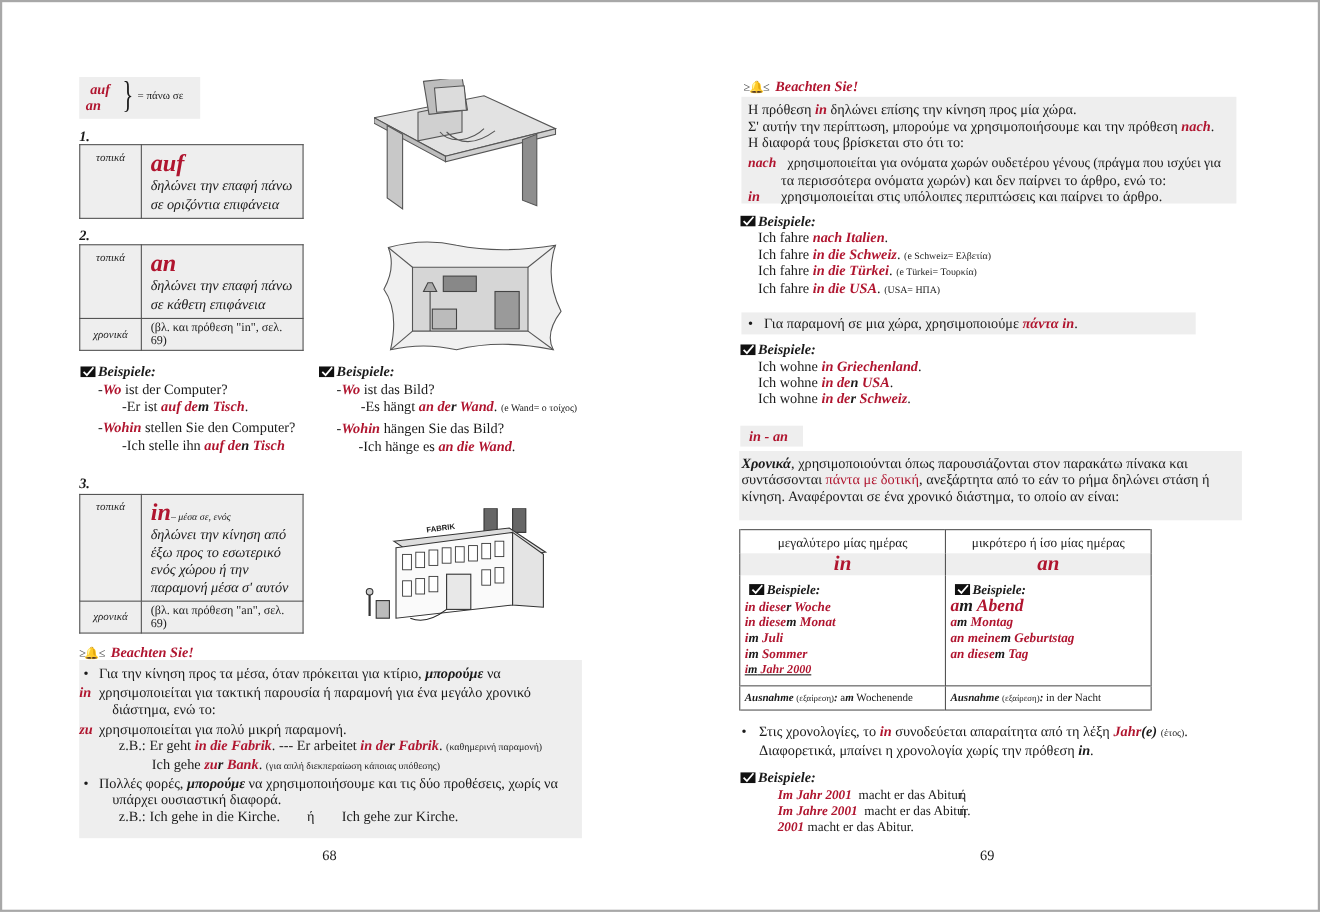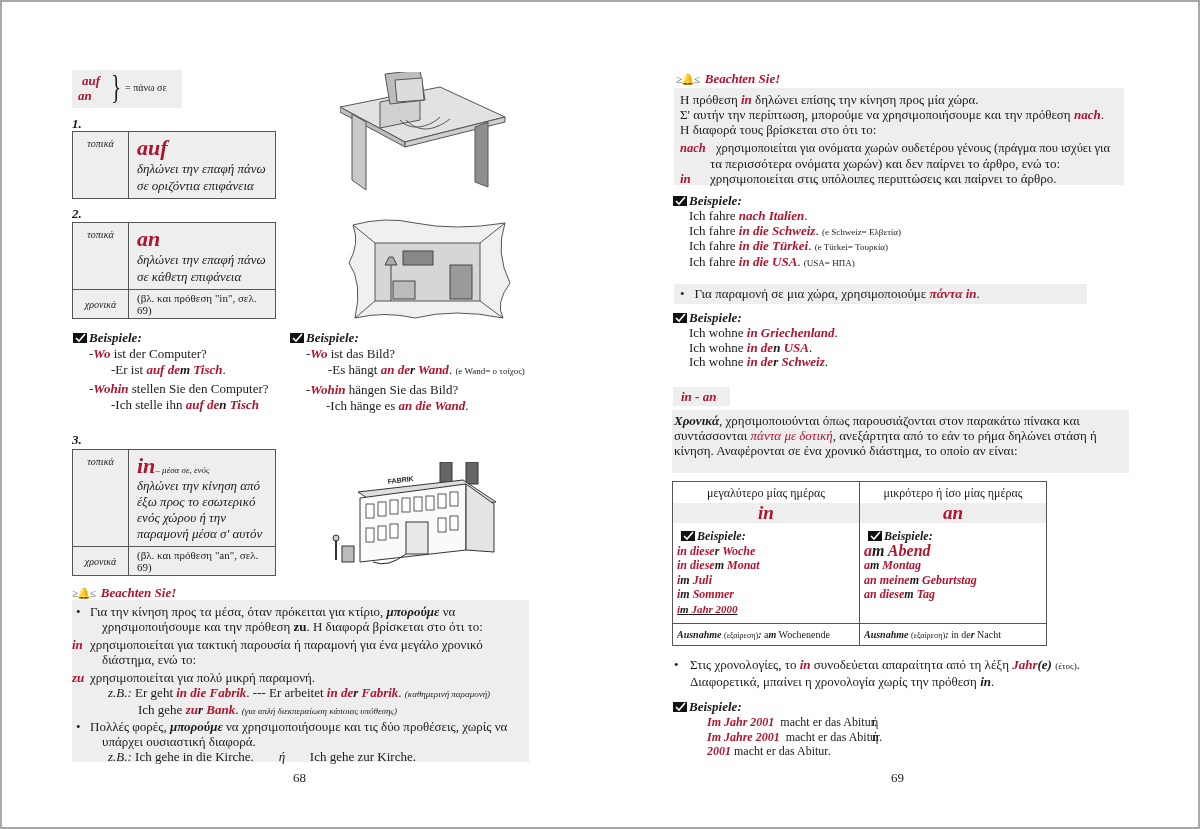--- a/index.html
+++ b/index.html
@@ -1,21 +1,21 @@
 <!DOCTYPE html>
 <html><head>
 <meta charset="utf-8">
 <style>
   * { box-sizing: border-box; margin: 0; padding: 0; }
   html, body { width: 1200px; height: 829px; background: #ffffff; overflow: hidden; }
   body { font-family: "Liberation Serif", "DejaVu Serif", serif; color: #1a1a1a; position: relative; }
   .frame { position: absolute; left: 0; top: 0; width: 1200px; height: 829px; border: 2px solid #a8a8a8; border-top-width: 2px; }
   .red { color: #b0152f; }
   .bi { font-weight: bold; font-style: italic; }
-  .it { font-style: italic; }
+  .it { }
   .b { font-weight: bold; }
   .small { font-size: 9px; }
   .abs { position: absolute; }
   .gray-box { background: #eeeeee; }
   .t13 { font-size: 13px; line-height: 15px; }
 
   
   .ptable { position: absolute; border: 1px solid #555; background: #eeeeee; border-collapse: collapse; }
   .ptable td { border: 1px solid #555; vertical-align: top; }
   .ptable .lab { width: 56px; font-size: 10px; font-weight: normal; font-style: italic; padding: 6px 4px; text-align: center; }
@@ -193,21 +193,20 @@
 
   <div class="bell-title abs" style="left:72px; top:585px;">
     <span class="bell">≥🔔≤</span>
     <span>Beachten Sie!</span>
   </div>
   <div class="abs gray-box t13" style="left:72px; top:600px; width:457px; height:162px; padding:4px 6px 0 0;">
     <div style="position:relative; padding-left:18px;">
       <span style="position:absolute; left:4px;">•</span>
       <span>Για την κίνηση προς τα μέσα, όταν πρόκειται για κτίριο, </span><span class="bi">μπορούμε</span><span> να</span>
     </div>
-    <div style="padding-left:30px;"><span>χρησιμοποιήσουμε και την πρόθεση </span><span class="b">zu</span><span>. Η διαφορά βρίσκεται στο ότι το:</span></div>
     <div style="position:relative; padding-left:18px; margin-top:3px;">
       <span class="bi red" style="position:absolute; left:0;">in</span>
       <span>χρησιμοποιείται για τακτική παρουσία ή παραμονή για ένα μεγάλο χρονικό</span>
     </div>
     <div style="padding-left:30px;">διάστημα, ενώ το:</div>
     <div style="position:relative; padding-left:18px; margin-top:3px;">
       <span class="bi red" style="position:absolute; left:0;">zu</span>
       <span>χρησιμοποιείται για πολύ μικρή παραμονή.</span>
     </div>
     <div style="padding-left:36px; white-space:nowrap;"><span class="it">z.B.:</span><span> Er geht </span><span class="bi red">in die</span><span class="bi red"> Fabrik</span><span>.  ---  Er arbeitet </span><span class="bi red">in de</span><span class="bi">r</span><span class="bi red"> Fabrik</span><span>.</span> <span class="it small">(καθημερινή παραμονή)</span></div>

